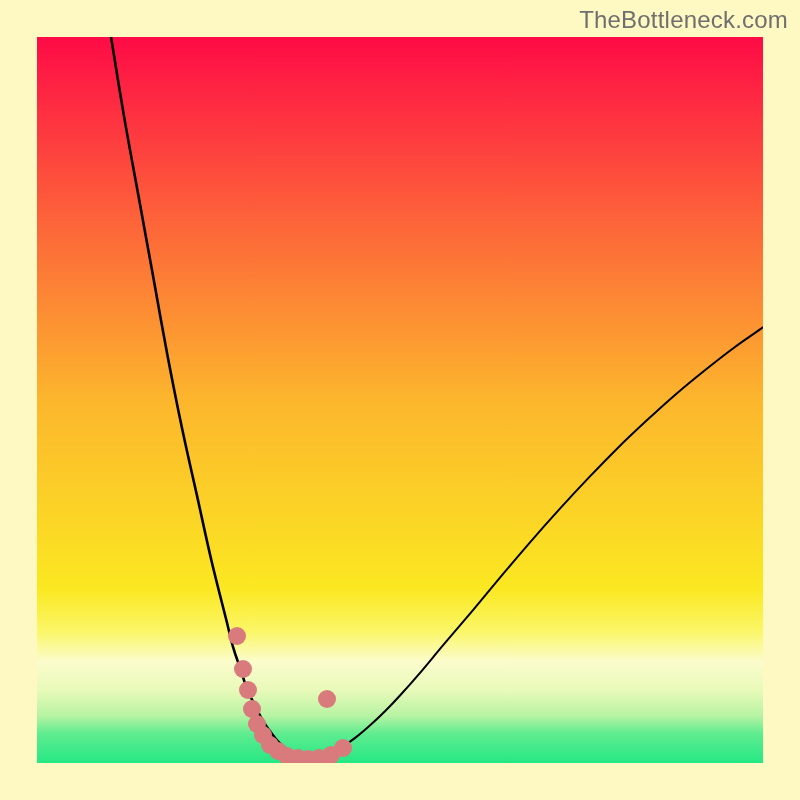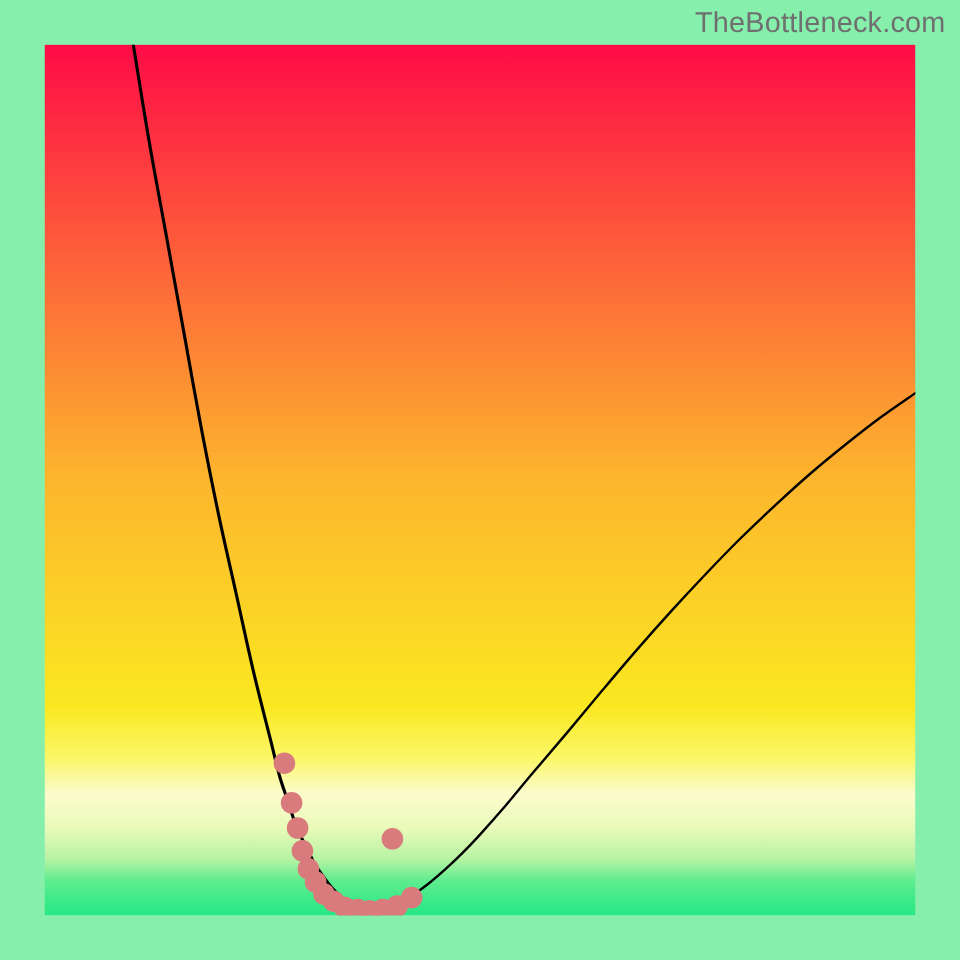--- a/index.html
+++ b/index.html
@@ -8,21 +8,21 @@
     width: 800px;
     height: 800px;
     overflow: hidden;
     background: #000;
     font-family: Arial, Helvetica, sans-serif;
   }
   .outer {
     position: relative;
     width: 800px;
     height: 800px;
-    background: #86efac;
+    background: #fef9c3;
   }
   .plot {
     position: absolute;
     left: 37px;
     top: 37px;
     width: 726px;
     height: 726px;
     overflow: hidden;
   }
   .gradient {

